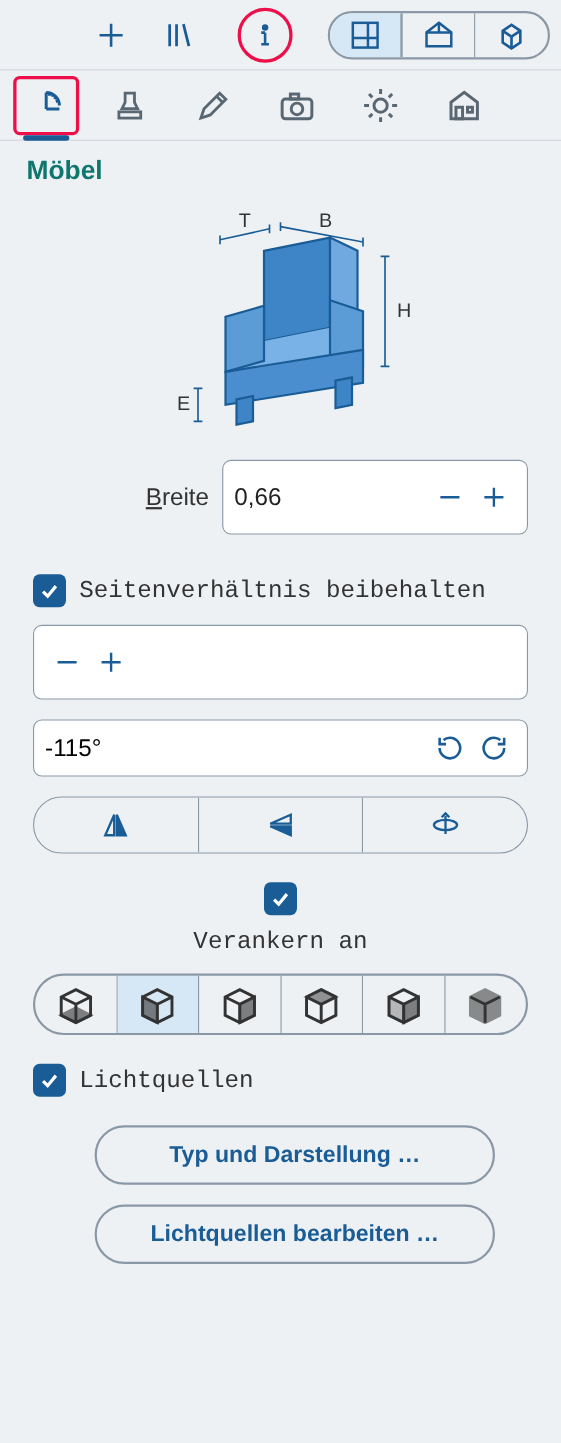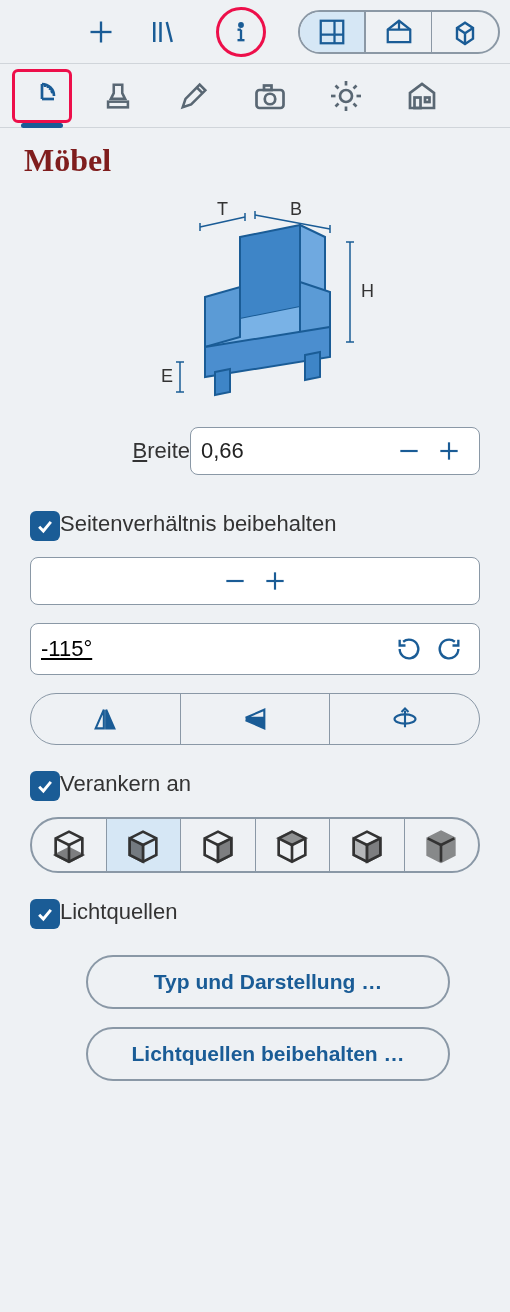--- a/index.html
+++ b/index.html
@@ -68,54 +68,53 @@
     background: #eef1f4;
     position: relative;
   }
   .tab-icon.active::after {
     content:"";
     position:absolute;
     bottom:-8px; left:6px; right:6px;
     height:5px; background:#1a5c96; border-radius:3px;
   }
 
-  .panel-title { font-size: 32px; font-weight: bold; color: #7f1d1d; padding: 14px 24px 4px; font-family: Liberation Serif, serif; }
+  .panel-title { font-size: 24px; font-weight: bold; color: #0f766e; padding: 14px 24px 4px; }
 
   .illustration { display:flex; justify-content:center; padding: 4px 0 20px; }
 
   .rows { padding: 0 30px; display:flex; flex-direction:column; gap: 18px; }
-  .row { display:flex; align-items:center; }
+  .row { display:flex; align-items:center; gap: 12px; }
   .row label {
     width: 160px; text-align: right; font-size: 22px; color: #333;
   }
   .row label .ul { text-decoration: underline; }
   .stepper {
-    flex: 1; height: 48px; border: 1px solid #8a98a6; border-radius: 8px;
+    flex: 1; height: 68px; border: 1px solid #8a98a6; border-radius: 8px;
     background: #fff; display:flex; align-items:center; padding: 0 10px;
     color: #222;
-    justify-content: center;
   }
   .stepper input {
     border:none; outline:none; font-size: 22px; flex:1; background:transparent; color:#222; width: 80px;
   }
   .stepper .btn { width:40px; height:40px; display:flex; align-items:center; justify-content:center; color:#1a5c96; cursor:pointer; font-size:28px;}
   .rotate-box {
     flex: 1; height: 52px; border: 1px solid #8a98a6; border-radius: 8px;
     background: #fff; display:flex; align-items:center; padding: 0 10px;
   }
-  .rotate-box input { border:none; outline:none; font-size: 22px; flex:1; background:transparent; width:80px;text-decoration:underline;}
+  .rotate-box input { border:none; outline:none; font-size: 22px; flex:1; background:transparent; width:80px;}
   .rotate-box .rbtn { width:40px; height:40px; display:flex; align-items:center; justify-content:center; color:#1a5c96; cursor:pointer;}
 
   .mirror-group {
     flex:1; height:52px; border:1px solid #8a98a6; border-radius: 26px; display:flex; overflow:hidden; background:#eef1f4;
   }
   .mirror-btn { flex:1; display:flex; align-items:center; justify-content:center; color:#1a5c96; border-right:1px solid #8a98a6; cursor:pointer;}
   .mirror-btn:last-child{border-right:none;}
 
-  .check-row { display:flex; align-items:flex-start; padding: 18px 30px 6px; }
+  .check-row { display:flex; align-items:center; gap:12px; padding: 18px 30px 6px; font-family: Liberation Mono, monospace; }
   .checkbox {
     width: 30px; height: 30px; border-radius: 6px; background: #1a5c96;
     display:flex; align-items:center; justify-content:center; color:#fff; cursor:pointer;
   }
   .check-label { font-size: 22px; color:#333; }
 
   .anchor-group {
     margin: 10px 30px 0; height:56px; border:2px solid #8a98a6; border-radius:28px;
     display:flex; overflow:hidden; background:#eef1f4;
   }
@@ -365,91 +364,91 @@
           <svg width="32" height="28" viewBox="0 0 24 24" stroke="#1a5c96" stroke-width="1.8" fill="none">
             <ellipse cx="12" cy="12" rx="9" ry="4"></ellipse>
             <path d="M12 5v14"></path>
             <polyline points="9,6 12,3 15,6"></polyline>
           </svg>
         </div>
     </div>
   </div>
 </div>
 
+<div class="check-row" style="padding-top:26px;flex-direction:column;">
+  <div class="checkbox">
+    <svg width="20" height="20" viewBox="0 0 24 24" fill="none" stroke="#fff" stroke-width="3.5">
+        <polyline points="5,13 10,18 19,7"></polyline>
+      </svg>
+  </div>
+  <div class="check-label">Verankern an</div>
+</div>
+
+<div class="anchor-group">
+  <div class="anchor-btn">
+    <svg width="40" height="40" viewBox="0 0 24 24" fill="none" stroke="#333" stroke-width="1.6">
+        <polygon points="4,8 12,4 20,8 20,18 12,22 4,18"></polygon>
+        <line x1="4" y1="8" x2="12" y2="12"></line>
+        <line x1="20" y1="8" x2="12" y2="12"></line>
+        <line x1="12" y1="12" x2="12" y2="22"></line>
+        <polygon points="4,18 12,22 20,18 12,14" fill="#333" opacity="0.6"></polygon>
+      </svg>
+  </div>
+  <div class="anchor-btn active">
+    <svg width="40" height="40" viewBox="0 0 24 24" fill="none" stroke="#333" stroke-width="1.6">
+        <polygon points="4,8 12,4 20,8 20,18 12,22 4,18"></polygon>
+        <line x1="4" y1="8" x2="12" y2="12"></line>
+        <line x1="20" y1="8" x2="12" y2="12"></line>
+        <line x1="12" y1="12" x2="12" y2="22"></line>
+        <polygon points="4,8 12,12 12,22 4,18" fill="#333" opacity="0.6"></polygon>
+      </svg>
+  </div>
+  <div class="anchor-btn">
+    <svg width="40" height="40" viewBox="0 0 24 24" fill="none" stroke="#333" stroke-width="1.6">
+        <polygon points="4,8 12,4 20,8 20,18 12,22 4,18"></polygon>
+        <line x1="4" y1="8" x2="12" y2="12"></line>
+        <line x1="20" y1="8" x2="12" y2="12"></line>
+        <line x1="12" y1="12" x2="12" y2="22"></line>
+        <polygon points="20,8 12,12 12,22 20,18" fill="#333" opacity="0.6"></polygon>
+      </svg>
+  </div>
+  <div class="anchor-btn">
+    <svg width="40" height="40" viewBox="0 0 24 24" fill="none" stroke="#333" stroke-width="1.6">
+        <polygon points="4,8 12,4 20,8 20,18 12,22 4,18"></polygon>
+        <line x1="4" y1="8" x2="12" y2="12"></line>
+        <line x1="20" y1="8" x2="12" y2="12"></line>
+        <line x1="12" y1="12" x2="12" y2="22"></line>
+        <polygon points="12,4 20,8 12,12 4,8" fill="#333" opacity="0.5"></polygon>
+      </svg>
+  </div>
+  <div class="anchor-btn">
+    <svg width="40" height="40" viewBox="0 0 24 24" fill="none" stroke="#333" stroke-width="1.6">
+        <polygon points="4,8 12,4 20,8 20,18 12,22 4,18"></polygon>
+        <line x1="4" y1="8" x2="12" y2="12"></line>
+        <line x1="20" y1="8" x2="12" y2="12"></line>
+        <line x1="12" y1="12" x2="12" y2="22"></line>
+        <polygon points="4,8 12,12 12,22 4,18" fill="#333" opacity="0.3"></polygon>
+        <polygon points="20,8 12,12 12,22 20,18" fill="#333" opacity="0.6"></polygon>
+      </svg>
+  </div>
+  <div class="anchor-btn">
+    <svg width="40" height="40" viewBox="0 0 24 24" fill="none" stroke="#333" stroke-width="1.6">
+        <polygon points="4,8 12,4 20,8 20,18 12,22 4,18" fill="#333" opacity="0.55"></polygon>
+        <line x1="4" y1="8" x2="12" y2="12"></line>
+        <line x1="20" y1="8" x2="12" y2="12"></line>
+        <line x1="12" y1="12" x2="12" y2="22"></line>
+      </svg>
+  </div>
+</div>
+
 <div class="check-row" style="padding-top:26px;">
   <div class="checkbox">
     <svg width="20" height="20" viewBox="0 0 24 24" fill="none" stroke="#fff" stroke-width="3.5">
         <polyline points="5,13 10,18 19,7"></polyline>
       </svg>
   </div>
-  <div class="check-label">Verankern an</div>
-</div>
-
-<div class="anchor-group">
-  <div class="anchor-btn">
-    <svg width="40" height="40" viewBox="0 0 24 24" fill="none" stroke="#333" stroke-width="1.6">
-        <polygon points="4,8 12,4 20,8 20,18 12,22 4,18"></polygon>
-        <line x1="4" y1="8" x2="12" y2="12"></line>
-        <line x1="20" y1="8" x2="12" y2="12"></line>
-        <line x1="12" y1="12" x2="12" y2="22"></line>
-        <polygon points="4,18 12,22 20,18 12,14" fill="#333" opacity="0.6"></polygon>
-      </svg>
-  </div>
-  <div class="anchor-btn active">
-    <svg width="40" height="40" viewBox="0 0 24 24" fill="none" stroke="#333" stroke-width="1.6">
-        <polygon points="4,8 12,4 20,8 20,18 12,22 4,18"></polygon>
-        <line x1="4" y1="8" x2="12" y2="12"></line>
-        <line x1="20" y1="8" x2="12" y2="12"></line>
-        <line x1="12" y1="12" x2="12" y2="22"></line>
-        <polygon points="4,8 12,12 12,22 4,18" fill="#333" opacity="0.6"></polygon>
-      </svg>
-  </div>
-  <div class="anchor-btn">
-    <svg width="40" height="40" viewBox="0 0 24 24" fill="none" stroke="#333" stroke-width="1.6">
-        <polygon points="4,8 12,4 20,8 20,18 12,22 4,18"></polygon>
-        <line x1="4" y1="8" x2="12" y2="12"></line>
-        <line x1="20" y1="8" x2="12" y2="12"></line>
-        <line x1="12" y1="12" x2="12" y2="22"></line>
-        <polygon points="20,8 12,12 12,22 20,18" fill="#333" opacity="0.6"></polygon>
-      </svg>
-  </div>
-  <div class="anchor-btn">
-    <svg width="40" height="40" viewBox="0 0 24 24" fill="none" stroke="#333" stroke-width="1.6">
-        <polygon points="4,8 12,4 20,8 20,18 12,22 4,18"></polygon>
-        <line x1="4" y1="8" x2="12" y2="12"></line>
-        <line x1="20" y1="8" x2="12" y2="12"></line>
-        <line x1="12" y1="12" x2="12" y2="22"></line>
-        <polygon points="12,4 20,8 12,12 4,8" fill="#333" opacity="0.5"></polygon>
-      </svg>
-  </div>
-  <div class="anchor-btn">
-    <svg width="40" height="40" viewBox="0 0 24 24" fill="none" stroke="#333" stroke-width="1.6">
-        <polygon points="4,8 12,4 20,8 20,18 12,22 4,18"></polygon>
-        <line x1="4" y1="8" x2="12" y2="12"></line>
-        <line x1="20" y1="8" x2="12" y2="12"></line>
-        <line x1="12" y1="12" x2="12" y2="22"></line>
-        <polygon points="4,8 12,12 12,22 4,18" fill="#333" opacity="0.3"></polygon>
-        <polygon points="20,8 12,12 12,22 20,18" fill="#333" opacity="0.6"></polygon>
-      </svg>
-  </div>
-  <div class="anchor-btn">
-    <svg width="40" height="40" viewBox="0 0 24 24" fill="none" stroke="#333" stroke-width="1.6">
-        <polygon points="4,8 12,4 20,8 20,18 12,22 4,18" fill="#333" opacity="0.55"></polygon>
-        <line x1="4" y1="8" x2="12" y2="12"></line>
-        <line x1="20" y1="8" x2="12" y2="12"></line>
-        <line x1="12" y1="12" x2="12" y2="22"></line>
-      </svg>
-  </div>
-</div>
-
-<div class="check-row" style="padding-top:26px;">
-  <div class="checkbox">
-    <svg width="20" height="20" viewBox="0 0 24 24" fill="none" stroke="#fff" stroke-width="3.5">
-        <polyline points="5,13 10,18 19,7"></polyline>
-      </svg>
-  </div>
   <div class="check-label">Lichtquellen</div>
 </div>
 
 <div class="pill-buttons">
   <div class="pill-btn">Typ und Darstellung …</div>
-  <div class="pill-btn">Lichtquellen beibehalten …</div>
+  <div class="pill-btn">Lichtquellen bearbeiten …</div>
 </div>
 
 </body></html>

